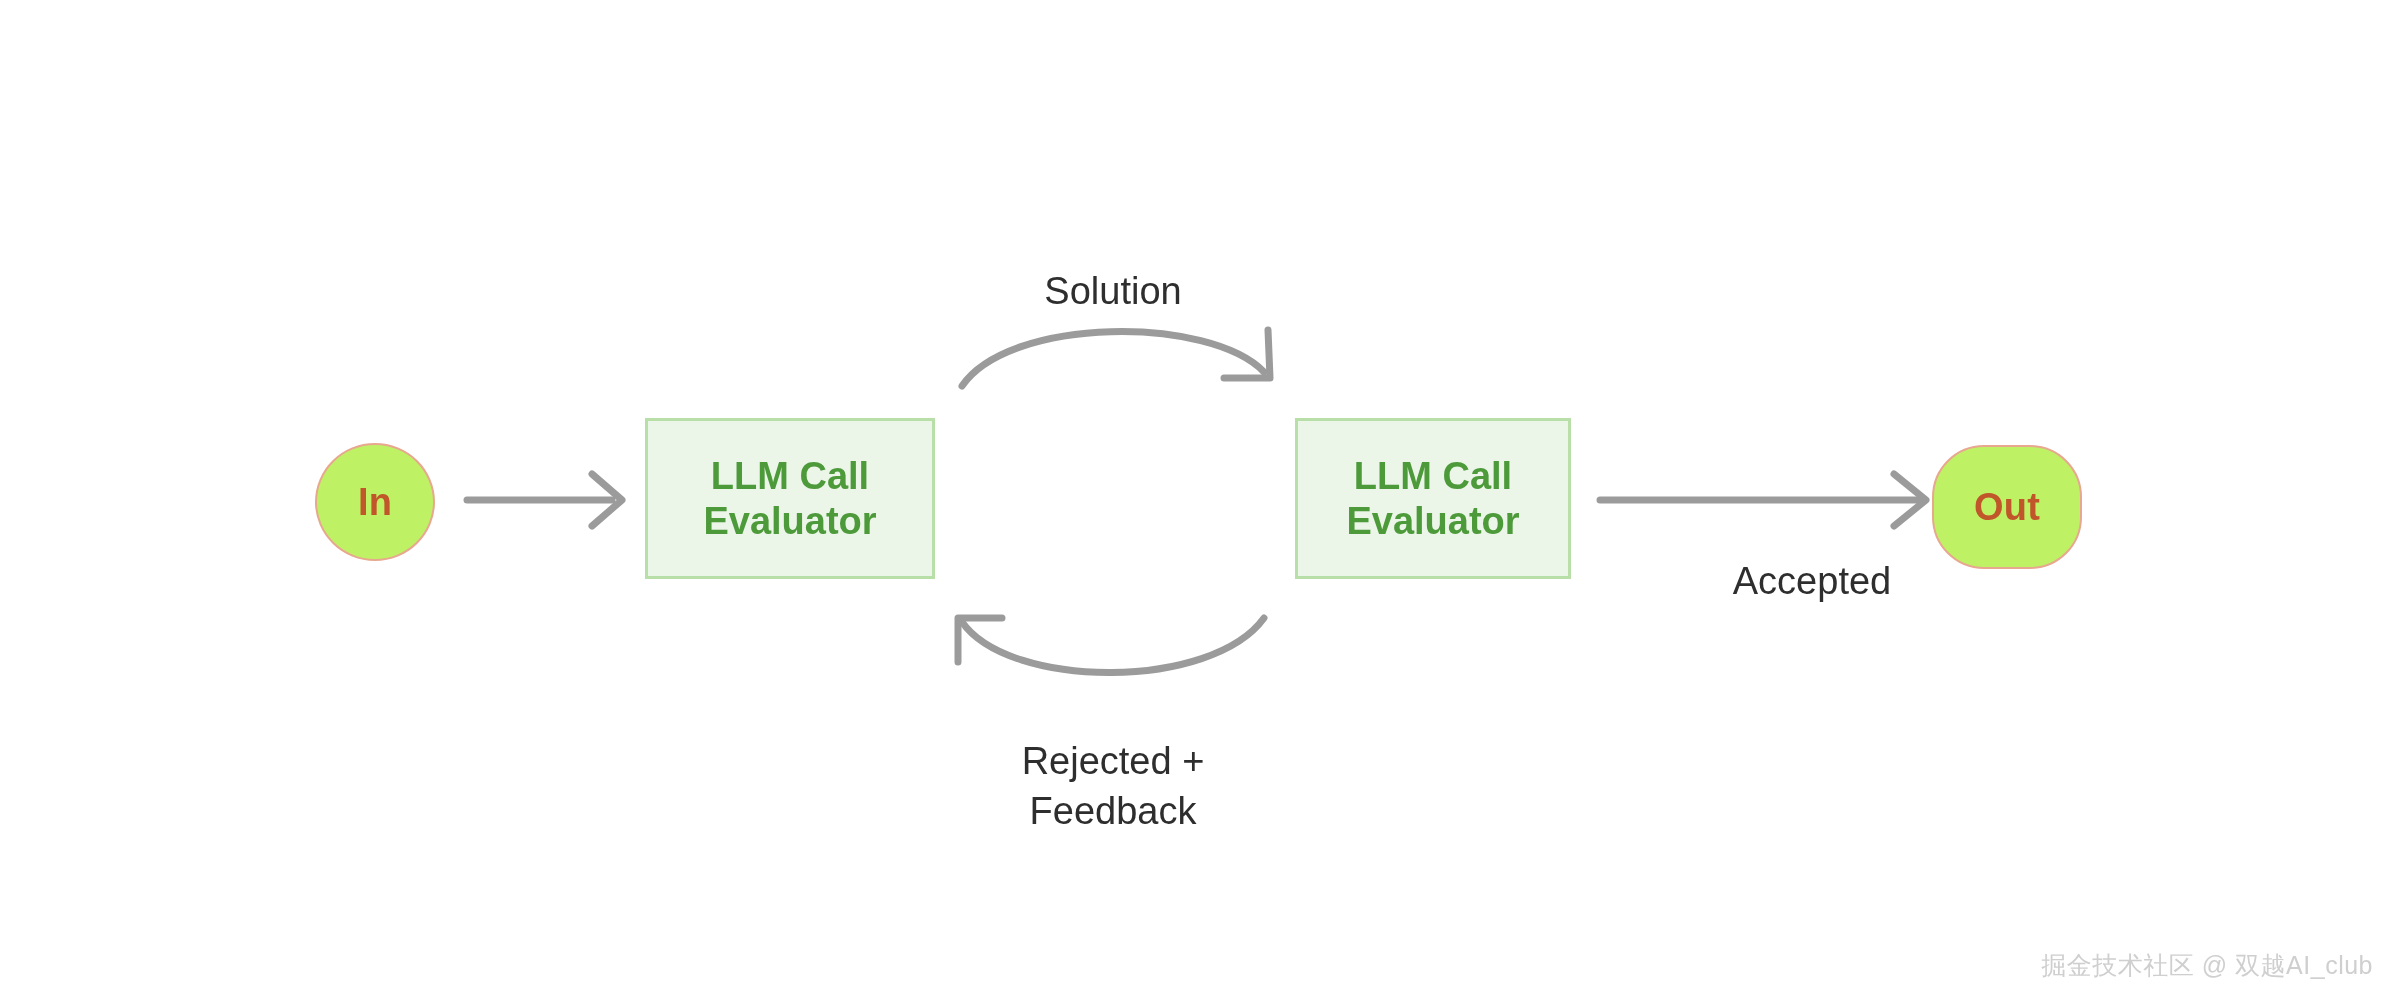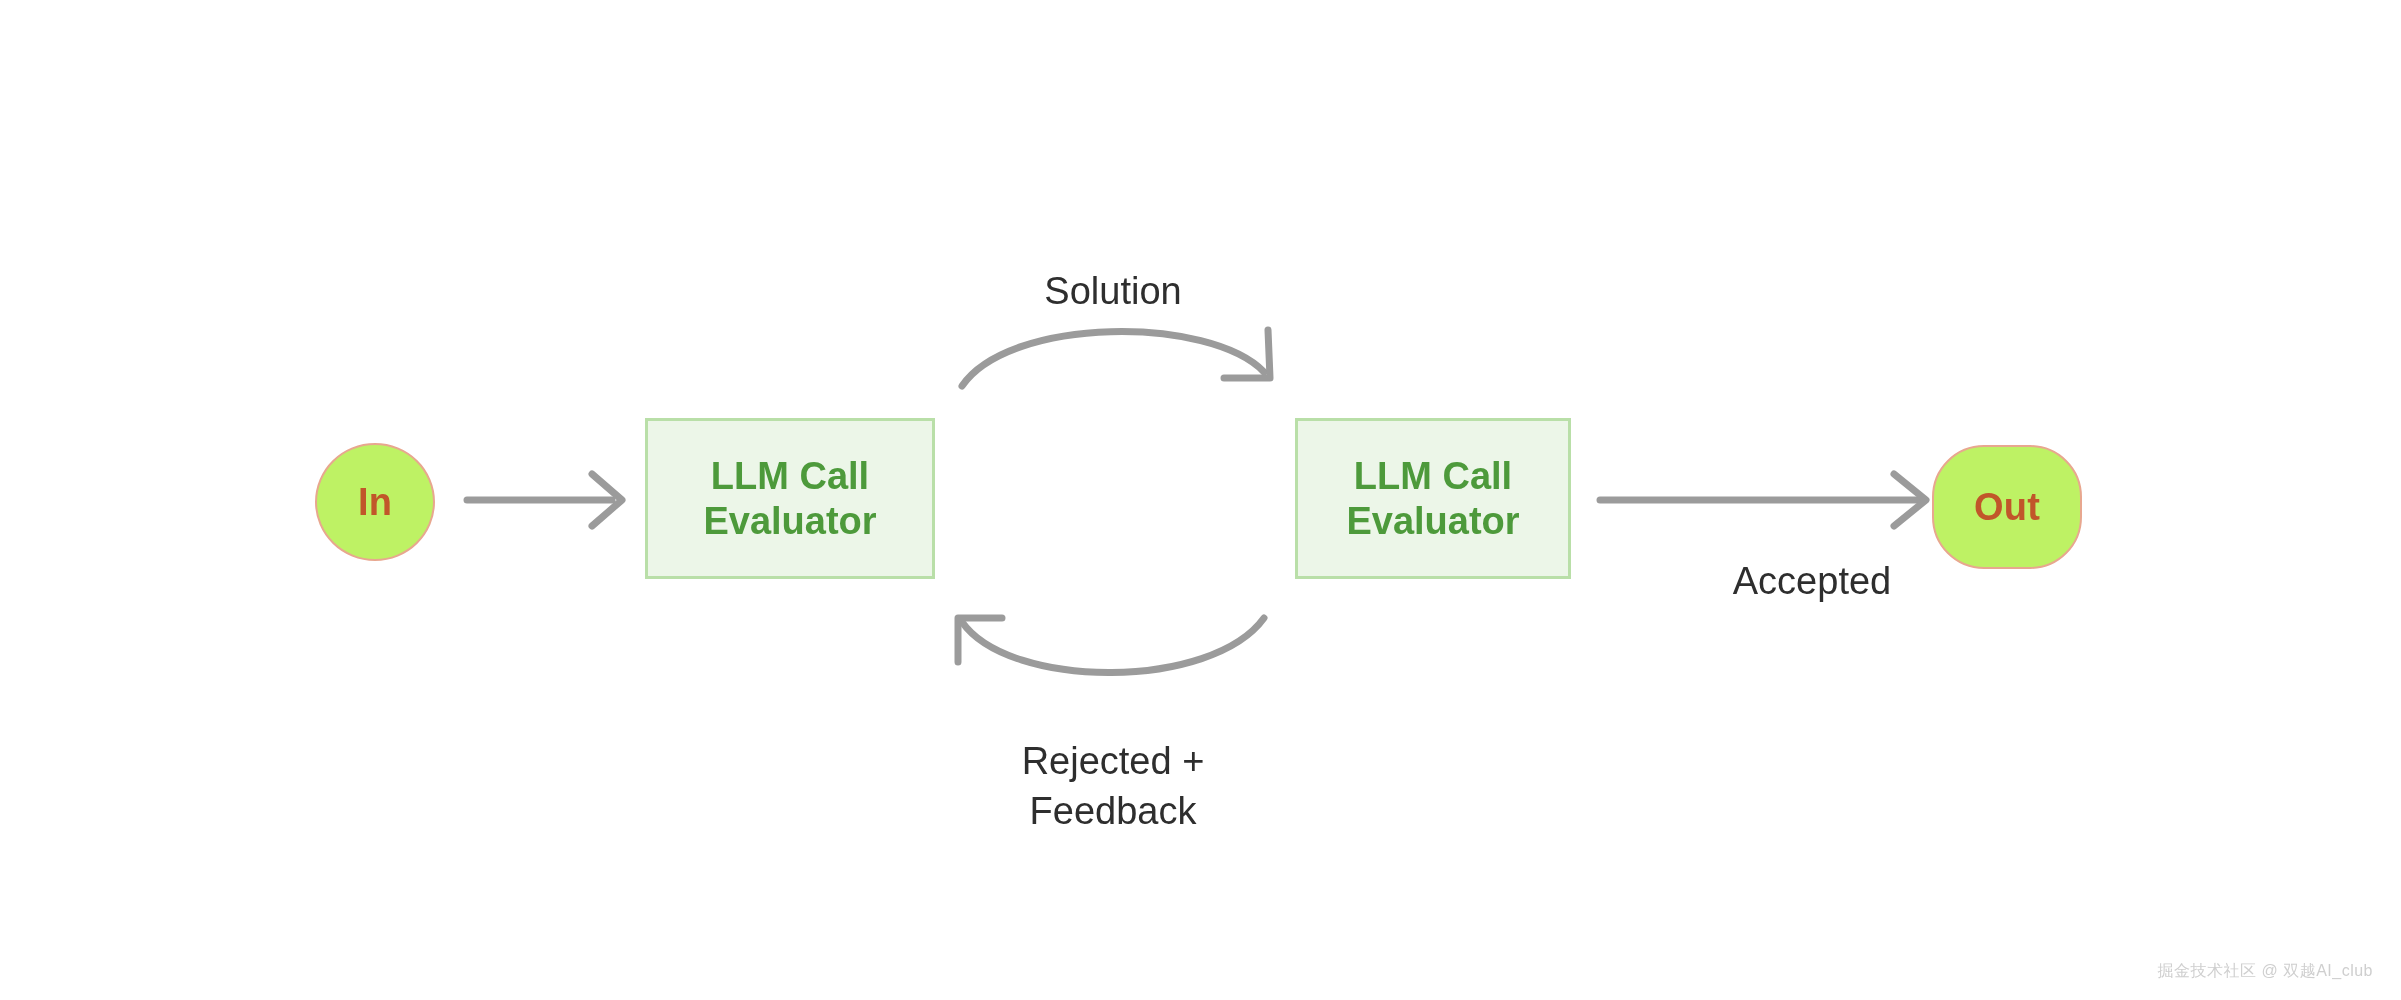--- a/index.html
+++ b/index.html
@@ -103,21 +103,21 @@
   #label-accepted { left: 1812px; top: 528px; }
   #label-rejected { left: 1113px; top: 708px; }
   .edge-label span { display: block; }
 
   
   #watermark {
     position: absolute;
     right: 28px;
     bottom: 18px;
     color: #cfcfcf;
-    font-size: 16px;
+    font-size: 25px;
     letter-spacing: 0.5px;
     white-space: nowrap;
   }
 </style>
 </head>
 <body>
 
 <div id="canvas">
 
   <svg id="edges" viewBox="0 0 2401 1000">

